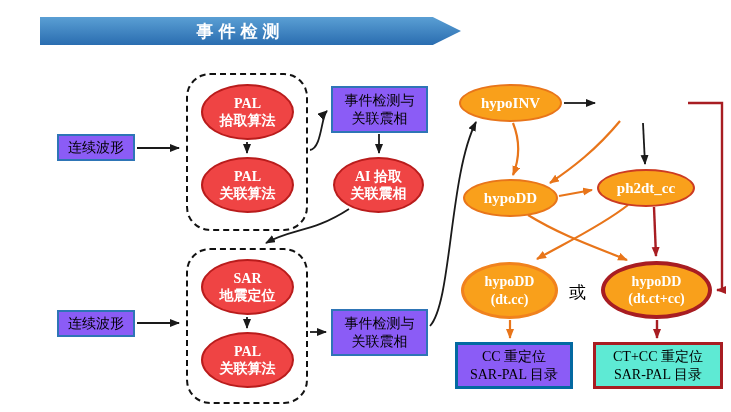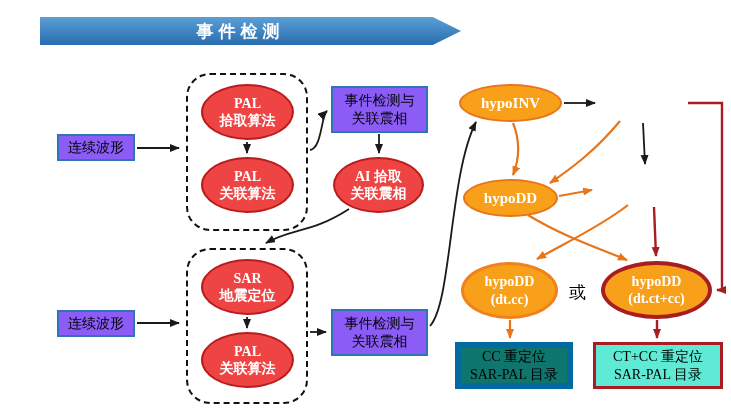--- a/index.html
+++ b/index.html
@@ -35,21 +35,21 @@
     text-align:center; white-space:pre-line; line-height:1.22; z-index:4;
   }
   .ellipse { border-radius:50%; color:#fff; font-weight:bold; }
   .blue   { background:#ef4444; border:2px solid #b91c1c; }
   .orange { background:#f9a01b; }
   .b-orange       { border:2.5px solid #e8751a; }
   .b-red          { border:2.5px solid #cc3b22; }
   .b-thick-orange { border:3.5px solid #f0821e; }
   .b-darkred      { border:4px solid #a81d22; }
   .box    { background:#8b5cf6; border:2px solid #2e75b6; color:#000; }
-  .outbox-cc   { background:#0f766e; border:6px solid #0369a1; color:#000; }
+  .outbox-cc   { background:#8b5cf6; border:3px solid #0369a1; color:#000; }
   .outbox-ctcc { background:#5eead4; border:3px solid #a81d22; color:#000; }
   .or-label { position:absolute; font-size:17px; color:#000; z-index:4; }
   #arrows { position:absolute; left:0; top:0; width:731px; height:412px; z-index:3; pointer-events:none; }
 </style>
 </head>
 <body>
 
 <div id="stage">
 
   <svg id="arrows" viewBox="0 0 731 412">
@@ -107,20 +107,21 @@
   <div class="node ellipse blue" style="left:201px;top:259px;width:93px;height:56px;font-size:14px">SAR
 地震定位</div>
   <div class="node ellipse blue" style="left:201px;top:332px;width:93px;height:56px;font-size:14px">PAL
 关联算法</div>
   <div class="node box" style="left:57px;top:310px;width:78px;height:27px;font-size:14px">连续波形</div>
   <div class="node box" style="left:331px;top:309px;width:97px;height:47px;font-size:14px">事件检测与
 关联震相</div>
 
   <div class="node ellipse orange b-orange" style="left:459px;top:84px;width:103px;height:38px;font-size:15px">hypoINV</div>
   <div class="node ellipse orange b-orange" style="left:463px;top:179px;width:95px;height:38px;font-size:15px">hypoDD</div>
+  <div class="node ellipse orange b-red" style="left:597px;top:169px;width:98px;height:38px;font-size:15px">ph2dt_cc</div>
   <div class="node ellipse orange b-thick-orange" style="left:461px;top:262px;width:97px;height:57px;font-size:14px">hypoDD
 (dt.cc)</div>
   <div class="node ellipse orange b-darkred" style="left:601px;top:261px;width:111px;height:58px;font-size:14px">hypoDD
 (dt.ct+cc)</div>
   <div class="or-label" style="left:569px;top:281px">或</div>
 
   <div class="node outbox-cc" style="left:455px;top:342px;width:118px;height:47px;font-size:14px">CC 重定位
 SAR-PAL 目录</div>
   <div class="node outbox-ctcc" style="left:593px;top:342px;width:130px;height:47px;font-size:14px">CT+CC 重定位
 SAR-PAL 目录</div>

